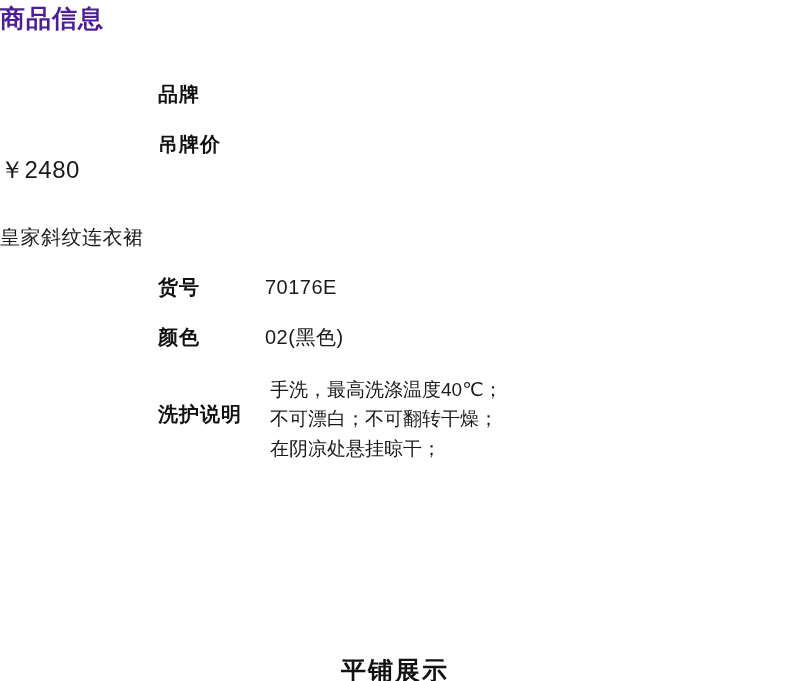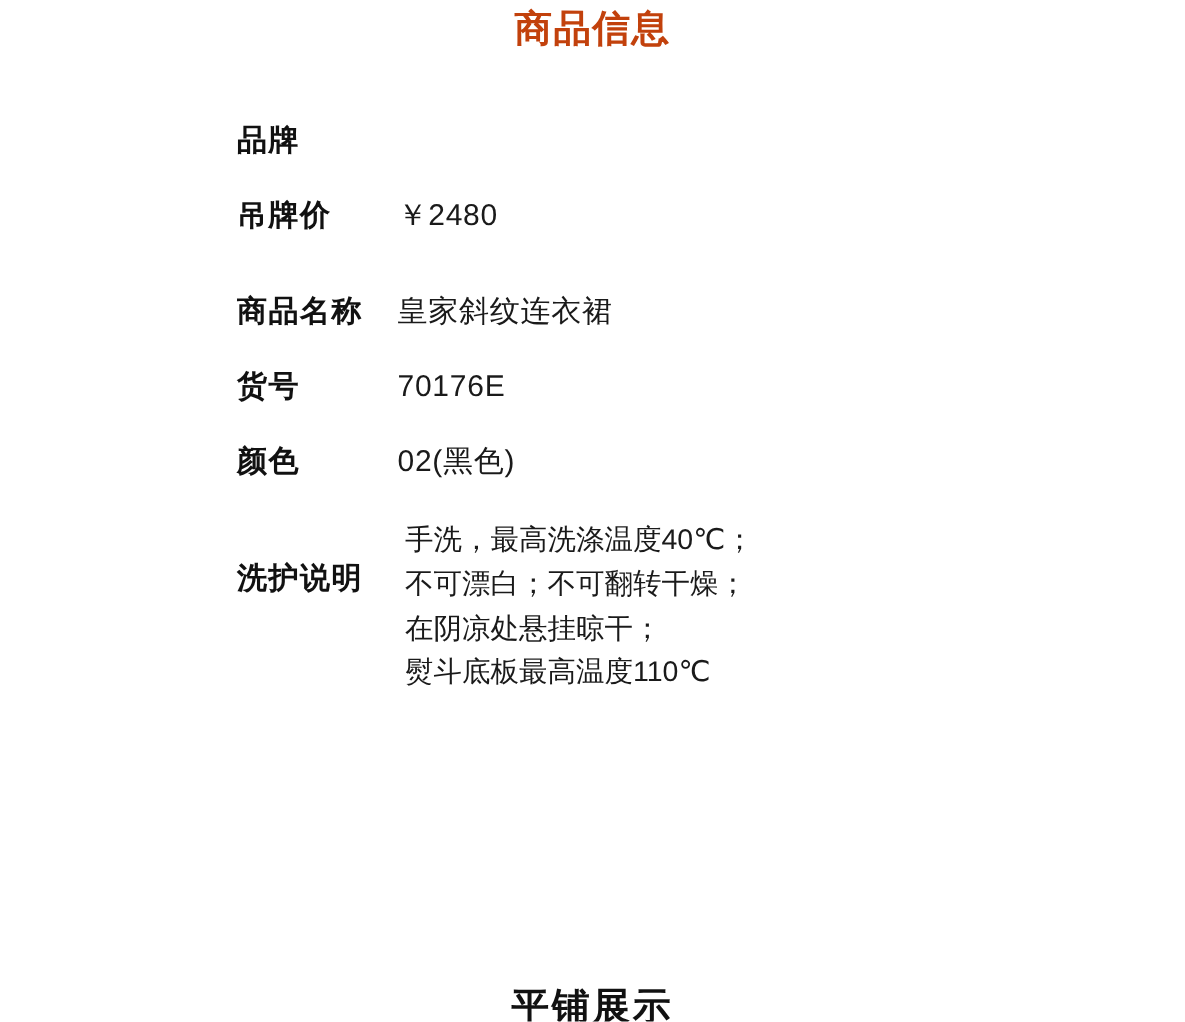--- a/index.html
+++ b/index.html
@@ -18,25 +18,24 @@
   .page {
     position: relative;
     width: 790px;
     height: 681px;
   }
   .section-title {
     position: absolute;
     top: 2px;
     left: 0;
     width: 790px;
-    text-align: center;
     font-size: 25px;
     font-weight: bold;
     letter-spacing: 1px;
-    color: #c2410c;
+    color: #4c1d95;
   }
   .info-table {
     position: absolute;
     top: 82px;
     left: 0;
     width: 667px;
   }
   .row {
     display: flex;
     align-items: flex-start;
@@ -55,21 +54,21 @@
     flex: 1;
     font-size: 20px;
     color: #1a1a1a;
     line-height: 1.2;
     letter-spacing: 0.5px;
   }
   .value.wide-letter {
     letter-spacing: 3px;
   }
   .row-brand { margin-bottom: 26px; }
-  .row-price { margin-bottom: 40px; }
+  .row-price { margin-bottom: 40px; flex-direction: column; }
   .row-name  { margin-bottom: 26px; }
   .row-sku   { margin-bottom: 26px; }
   .row-color { margin-bottom: 26px; }
   .row-fabric{ margin-bottom: 62px; }
 
   .care-label {
     width: 265px;
     padding-left: 158px;
     box-sizing: border-box;
     font-size: 20px;
@@ -91,63 +90,61 @@
     position: absolute;
     bottom: -6px;
     left: 0;
     width: 790px;
     text-align: center;
     font-size: 25px;
     font-weight: bold;
     color: #111111;
     letter-spacing: 2px;
   }
-  .price-value { font-size: 20px; }
+  .price-value { font-size: 24px; }
 </style>
 </head>
 <body>
 
 <div class="page">
 
   <div class="section-title">商品信息</div>
 
   <div class="info-table">
 
     <div class="row row-brand">
       <div class="label">品牌</div>
     </div>
 
     <div class="row row-price">
       <div class="label">吊牌价</div>
       <div class="value price-value">￥2480</div>
     </div>
 
     <div class="row row-name">
-      <div class="label">商品名称</div>
       <div class="value">皇家斜纹连衣裙</div>
     </div>
 
     <div class="row row-sku">
       <div class="label">货号</div>
       <div class="value">70176E</div>
     </div>
 
     <div class="row row-color">
       <div class="label">颜色</div>
       <div class="value">02(黑色)</div>
     </div>
 
 
     <div class="row row-care">
       <div class="care-label">洗护说明</div>
       <div class="care-lines">
         <div class="care-line">手洗，最高洗涤温度40℃；</div>
         <div class="care-line">不可漂白；不可翻转干燥；</div>
         <div class="care-line">在阴凉处悬挂晾干；</div>
-        <div class="care-line">熨斗底板最高温度110℃</div>
       </div>
     </div>
 
   </div>
 
   <div class="footer-title">平铺展示</div>
 
 </div>
 
 </body></html>

